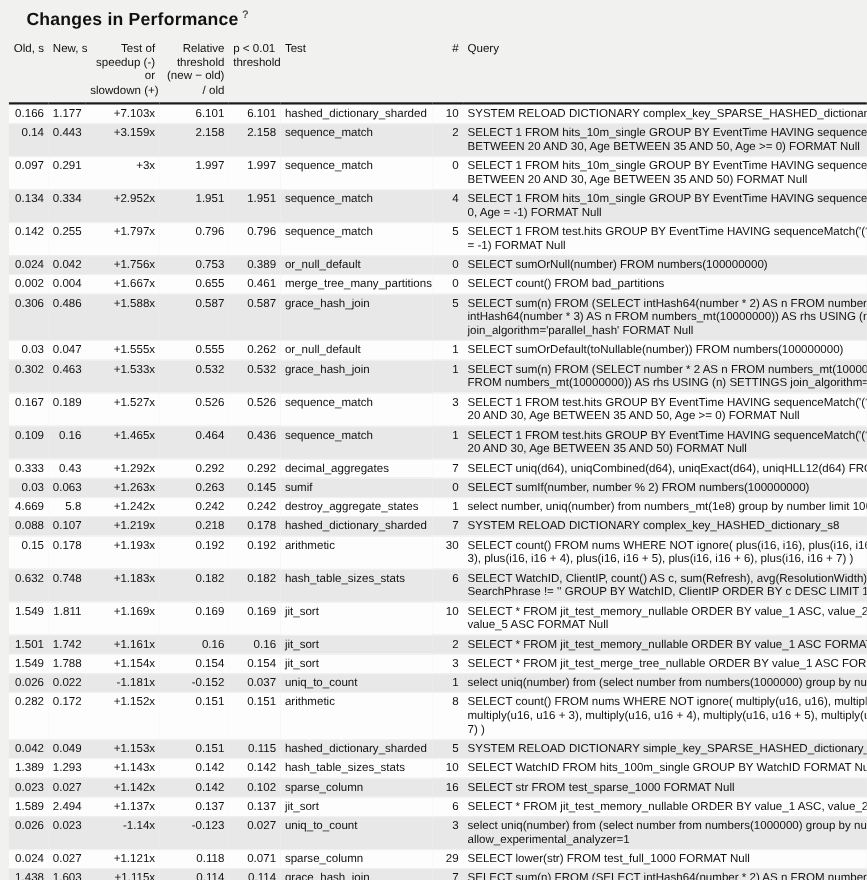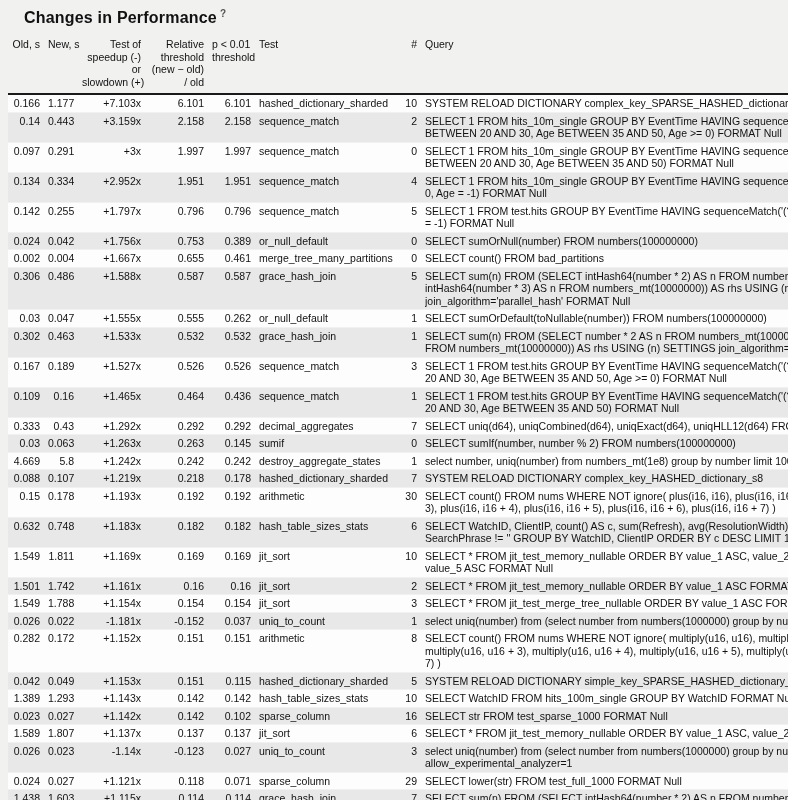--- a/index.html
+++ b/index.html
@@ -408,21 +408,21 @@
             <td class="r bg-red">0.142</td>
             <td class="r">0.102</td>
             <td class="t l">sparse_column</td>
             <td class="r">16</td>
             <td class="q l">
               <div>SELECT str FROM test_sparse_1000 FORMAT Null</div>
             </td>
           </tr>
           <tr>
             <td class="r">1.589</td>
-            <td class="r">1.807</td>
+            <td class="r">2.494</td>
             <td class="r bg-red">+1.137x</td>
             <td class="r bg-red">0.137</td>
             <td class="r">0.137</td>
             <td class="t l">jit_sort</td>
             <td class="r">6</td>
             <td class="q l">
               <div>SELECT * FROM jit_test_memory_nullable ORDER BY value_1 ASC, value_2 DESC, value_</div>
             </td>
           </tr>
           <tr>

